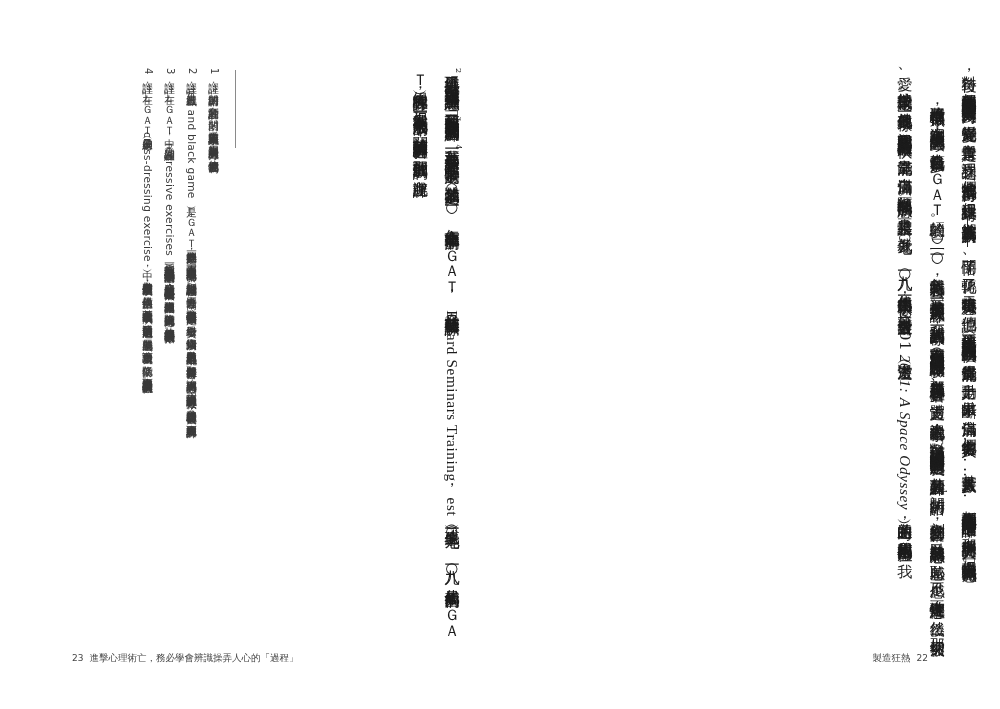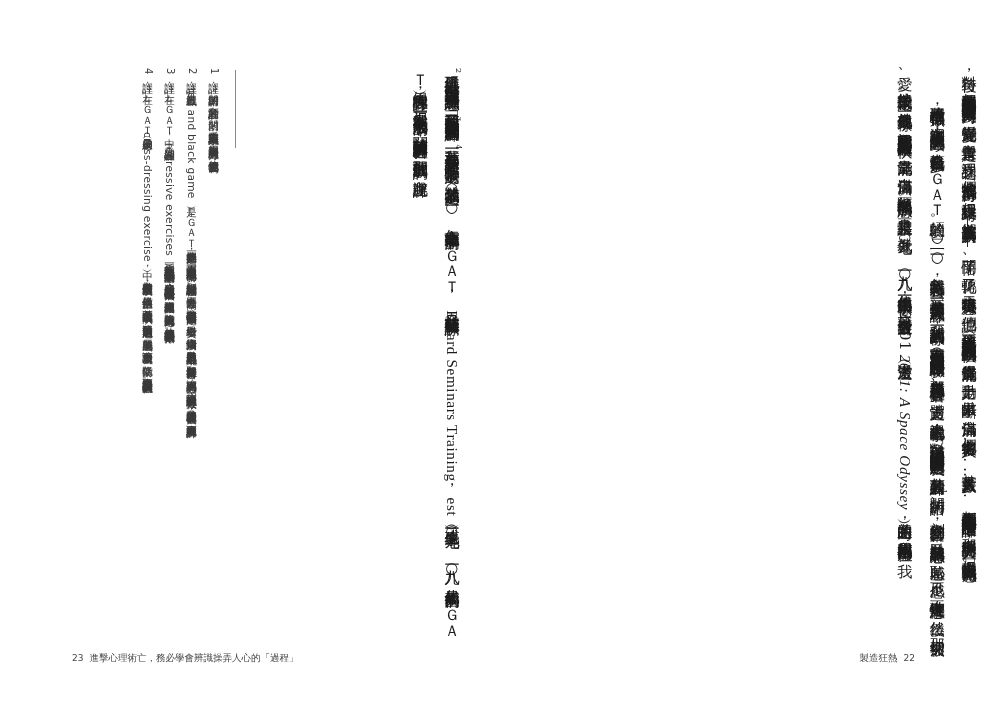--- a/index.html
+++ b/index.html
@@ -103,21 +103,21 @@
 
   .footer {
     position: absolute;
     top: 652px;
     font-family: "DejaVu Sans", "Liberation Sans", sans-serif;
     font-size: 9.5px;
     color: #444;
     white-space: nowrap;
   }
   .footer-left { left: 66px; }
-  .footer-right { right: 79px; }
+  .footer-right { right: 66px; }
   .footer .pgnum { font-size: 9px; margin: 0 6px; }
 </style>
 </head>
 <body>
 
 <div class="spread">
 
   <div class="page page-right">
     <div class="vbody right-body">
       <p>對待後，整個課程的氛圍和培訓導師的態度會突然一百八十度大轉向，變得充滿愛、善意與肯定。課程之初，他們被當成「混蛋」對待；但課程結束時，卻被宣告成為嶄新的人——開悟了、轉化了，也暗示著獲得寬恕。他們說，這種死亡與重生（或痛苦與獎賞）的過程讓他們感到欣快，覺得充滿能量、動力十足、做事果斷、自信滿滿。他們之中有很多人……其實是大多數人……都告訴我他們接著去上了第二階段的「進階」課程，那個課程的壓力更大，但也帶來更強烈的「轉化感」。</p>

